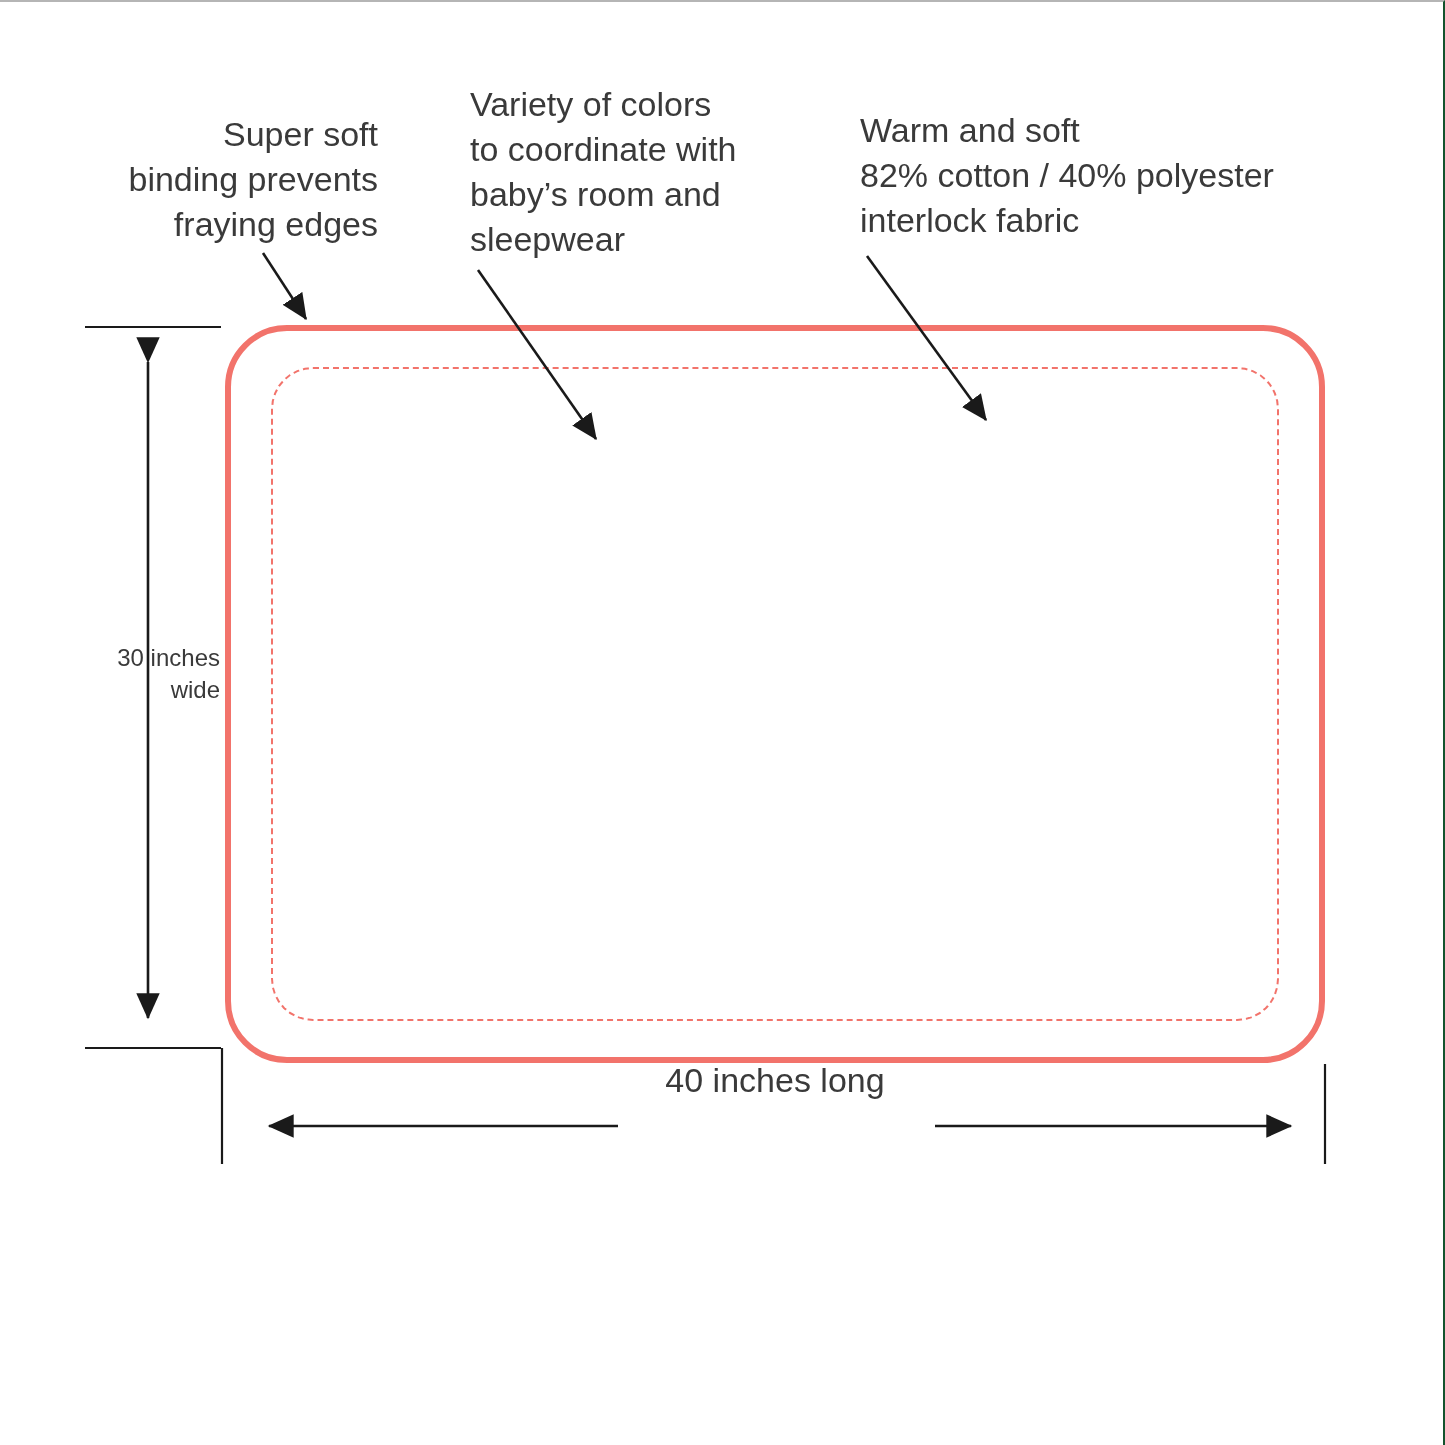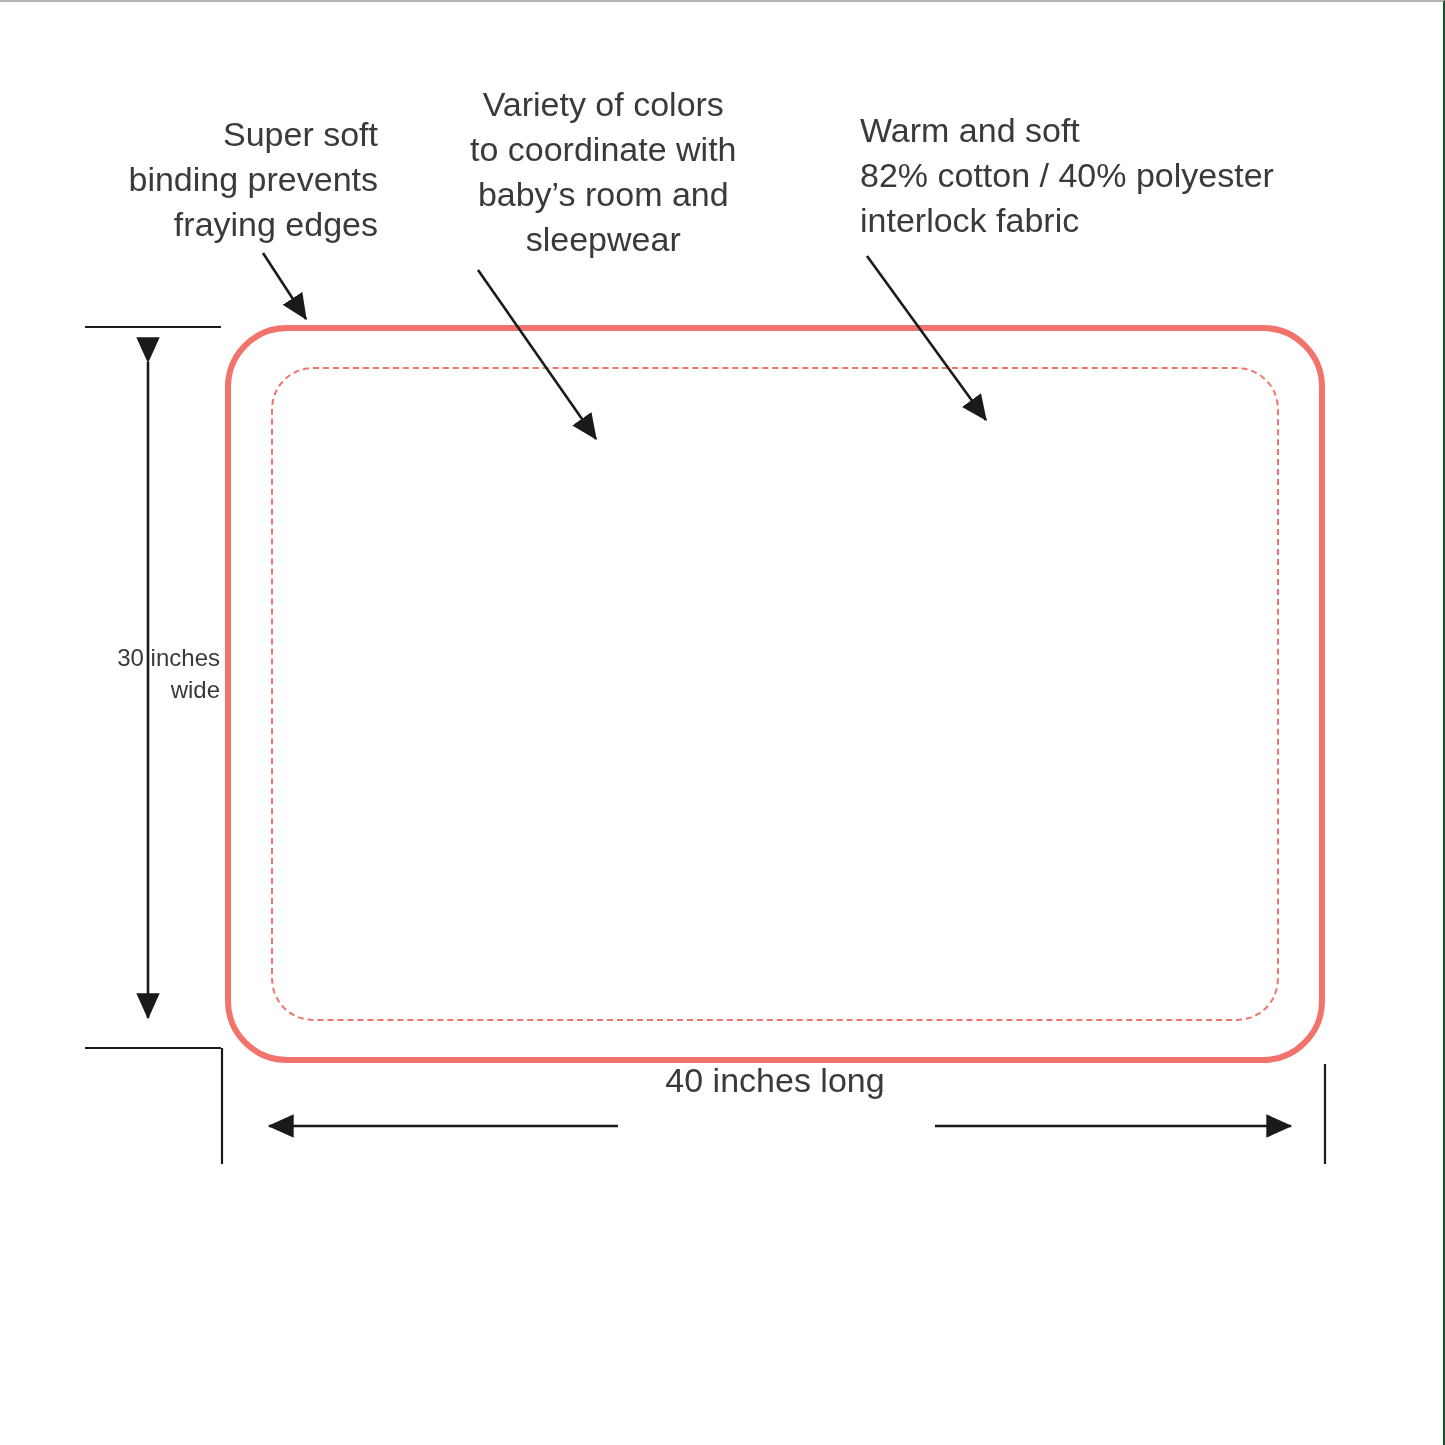--- a/index.html
+++ b/index.html
@@ -31,21 +31,21 @@
     border-radius:42px;
   }
   .note {
     position:absolute;
     color:var(--annotation-text, #3a3a3a);
     font-size:34px;
     line-height:1.32;
     white-space:pre-line;
   }
   .note-binding { right:1065px; top:110px; text-align:right; }
-  .note-colors  { left:470px;  top:80px;  text-align:center; }
+  .note-colors  { left:470px;  top:80px;  text-align:left; }
   .note-fabric  { left:860px;  top:106px; text-align:left; }
   .dim-width {
     position:absolute;
     left:50px; top:640px; width:170px;
     text-align:right;
     color:var(--annotation-text, #3a3a3a);
     font-size:24px; line-height:1.32;
     white-space:pre-line;
   }
   .dim-length {

